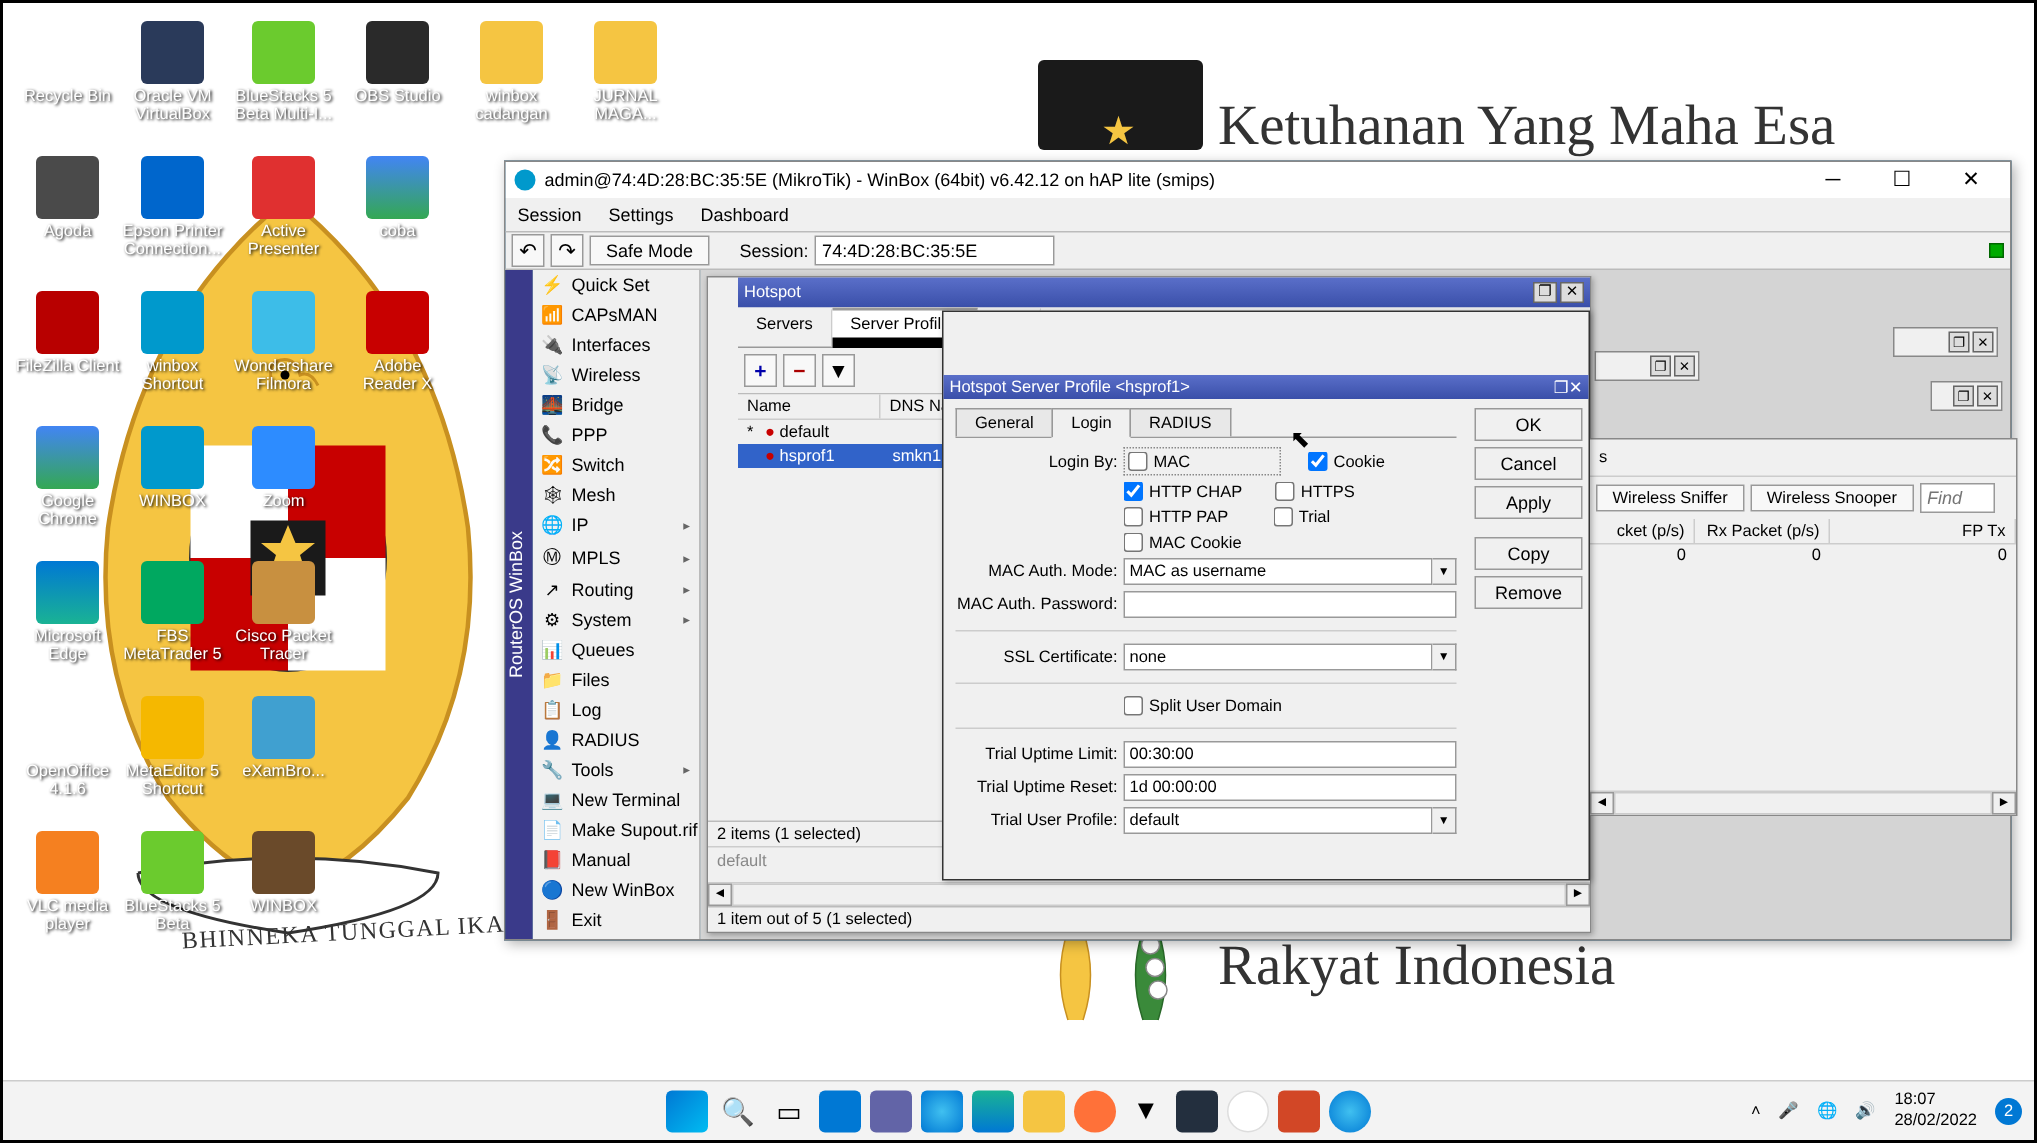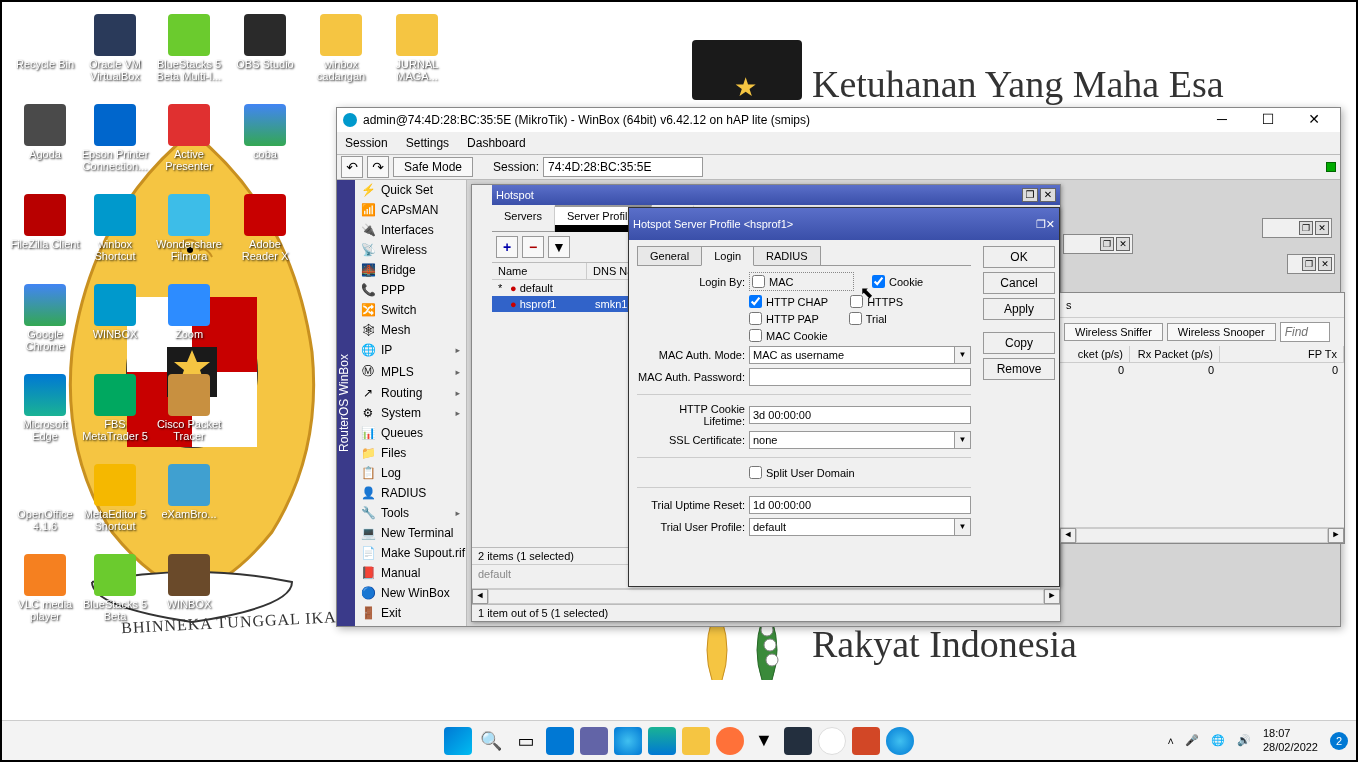--- a/index.html
+++ b/index.html
@@ -34,21 +34,21 @@
 .hs-tbar { padding: 4px; display: flex; gap: 4px; }
 .tbtn { width: 22px; height: 22px; border: 1px solid #999; background: #f8f8f8; text-align: center; line-height: 20px; font-size: 14px; cursor: pointer; }
 .hs-table { border-top: 1px solid #bbb; font-size: 11px; }
 .hs-th { display: flex; background: #f0f0f0; border-bottom: 1px solid #ccc; }
 .hs-th > div { padding: 2px 6px; border-right: 1px solid #ccc; }
 .hs-row { display: flex; padding: 1px 0; }
 .hs-row > div { padding: 1px 6px; }
 .hs-row.sel { background: #3163c9; color: #fff; }
 .hs-status { border-top: 1px solid #bbb; padding: 2px 6px; font-size: 11px; background: #f0f0f0; }
 .profile-win { position: absolute; left: 156px; top: 22px; width: 432px; height: 380px; background: #f0f0f0; border: 1px solid #333; box-shadow: 1px 1px 4px rgba(0,0,0,0.3); z-index: 5; }
-.pf-title { height: 32px; background: linear-gradient(#5a6fc9,#3a4fa9); color: #fff; display: flex; align-items: center; padding: 0 4px; font-size: 11px; }
+.pf-title { height: 16px; background: linear-gradient(#5a6fc9,#3a4fa9); color: #fff; display: flex; align-items: center; padding: 0 4px; font-size: 11px; margin-top: 42px; }
 .pf-title .sp { flex: 1; }
 .pf-body { display: flex; height: calc(100% - 20px); }
 .pf-form { flex: 1; padding: 6px 8px; font-size: 11px; }
 .pf-actions { width: 80px; padding: 6px 4px; }
 .pf-actions button { width: 100%; margin-bottom: 4px; padding: 3px 0; font-size: 12px; border: 1px solid #999; background: #f0f0f0; cursor: pointer; }
 .pf-tabs { display: flex; border-bottom: 1px solid #999; margin-bottom: 6px; }
 .pf-tab { padding: 3px 12px; border: 1px solid #999; border-bottom: none; margin-right: -1px; cursor: pointer; background: #e8e8e8; }
 .pf-tab.active { background: #f0f0f0; border-bottom: 1px solid #f0f0f0; margin-bottom: -1px; }
 .fr { display: flex; align-items: center; margin-bottom: 4px; }
 .fr label { width: 112px; text-align: right; padding-right: 4px; }
@@ -470,43 +470,43 @@
                     </div>
                 </div>
                 <div class="fr">
                   <label>MAC Auth. Password:</label>
                   <div class="fld">
                       <input type="text" value="" style="">
                     </div>
                 </div>
                 <div class="sep"></div>
                 <div class="fr">
-                  <label>HTTP Cookie Lifetime:</label>
-                  <div class="fld">
-                      <input type="text" value="3d 00:00:00" style="">
-                    </div>
-                </div>
-                <div class="fr">
                   <label>SSL Certificate:</label>
                   <div class="fld">
                       <input type="text" value="none" style="">
                       <div class="dd">▼</div>
                     </div>
                 </div>
                 <div class="sep"></div>
                 <div class="fr">
                     <label></label>
                   <div class="opts">
                       <span class="chk">
                         <input type="checkbox" style="">
                         <span>Split User Domain</span>
                       </span>
                     </div>
                 </div>
                 <div class="sep"></div>
+                <div class="fr">
+                  <label>Trial Uptime Limit:</label>
+                  <div class="fld">
+                      <input type="text" value="00:30:00" style="">
+                    </div>
+                </div>
                 <div class="fr">
                   <label>Trial Uptime Reset:</label>
                   <div class="fld">
                       <input type="text" value="1d 00:00:00" style="">
                     </div>
                 </div>
                 <div class="fr">
                   <label>Trial User Profile:</label>
                   <div class="fld">
                       <input type="text" value="default" style="">

